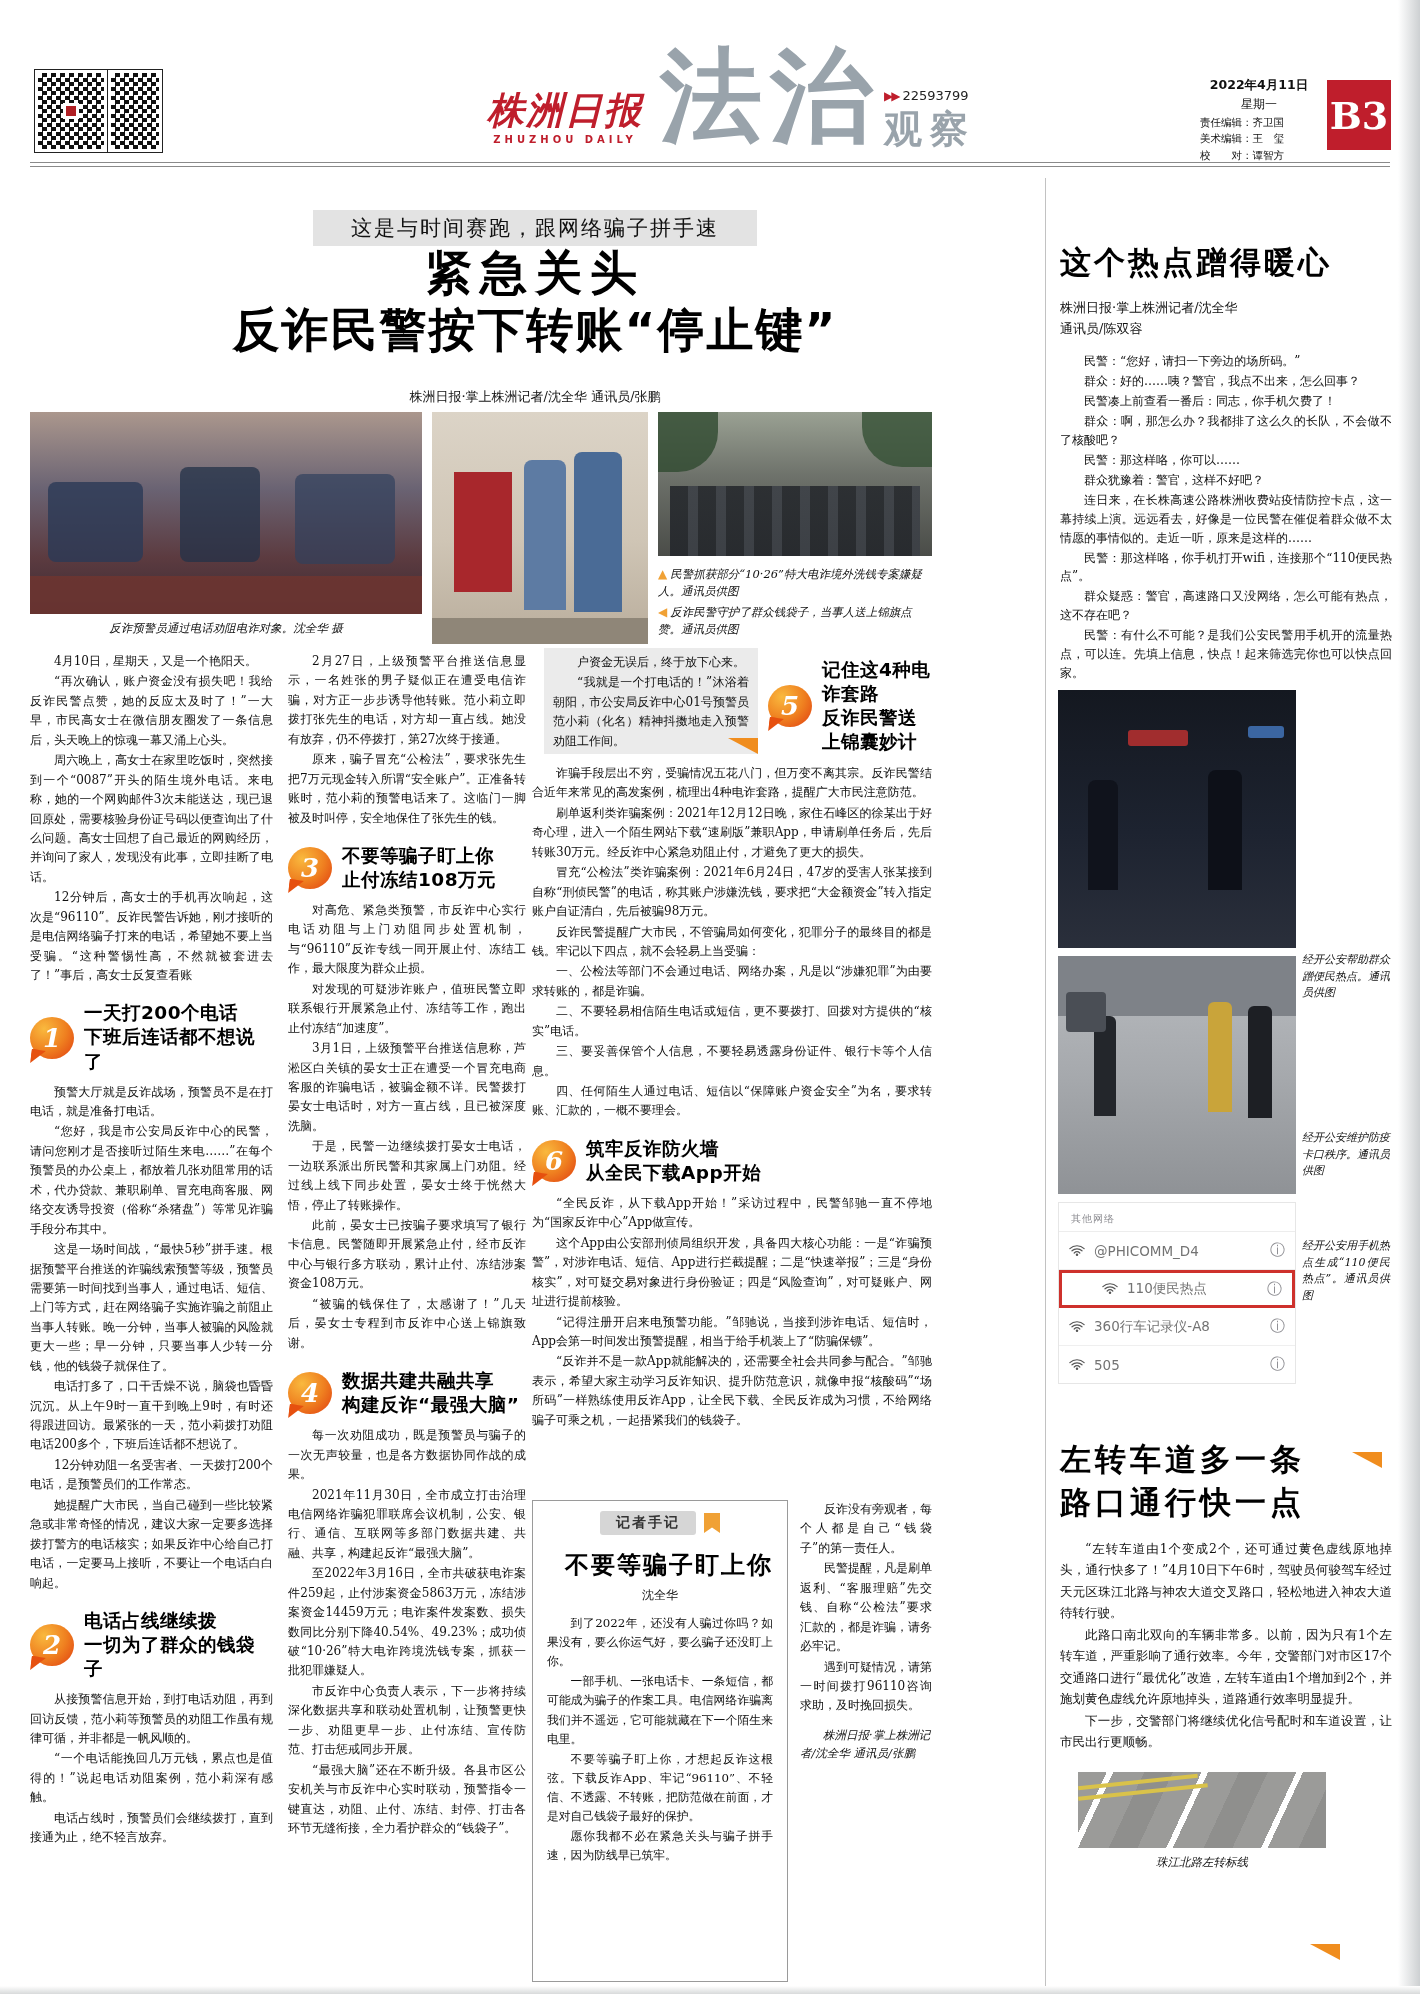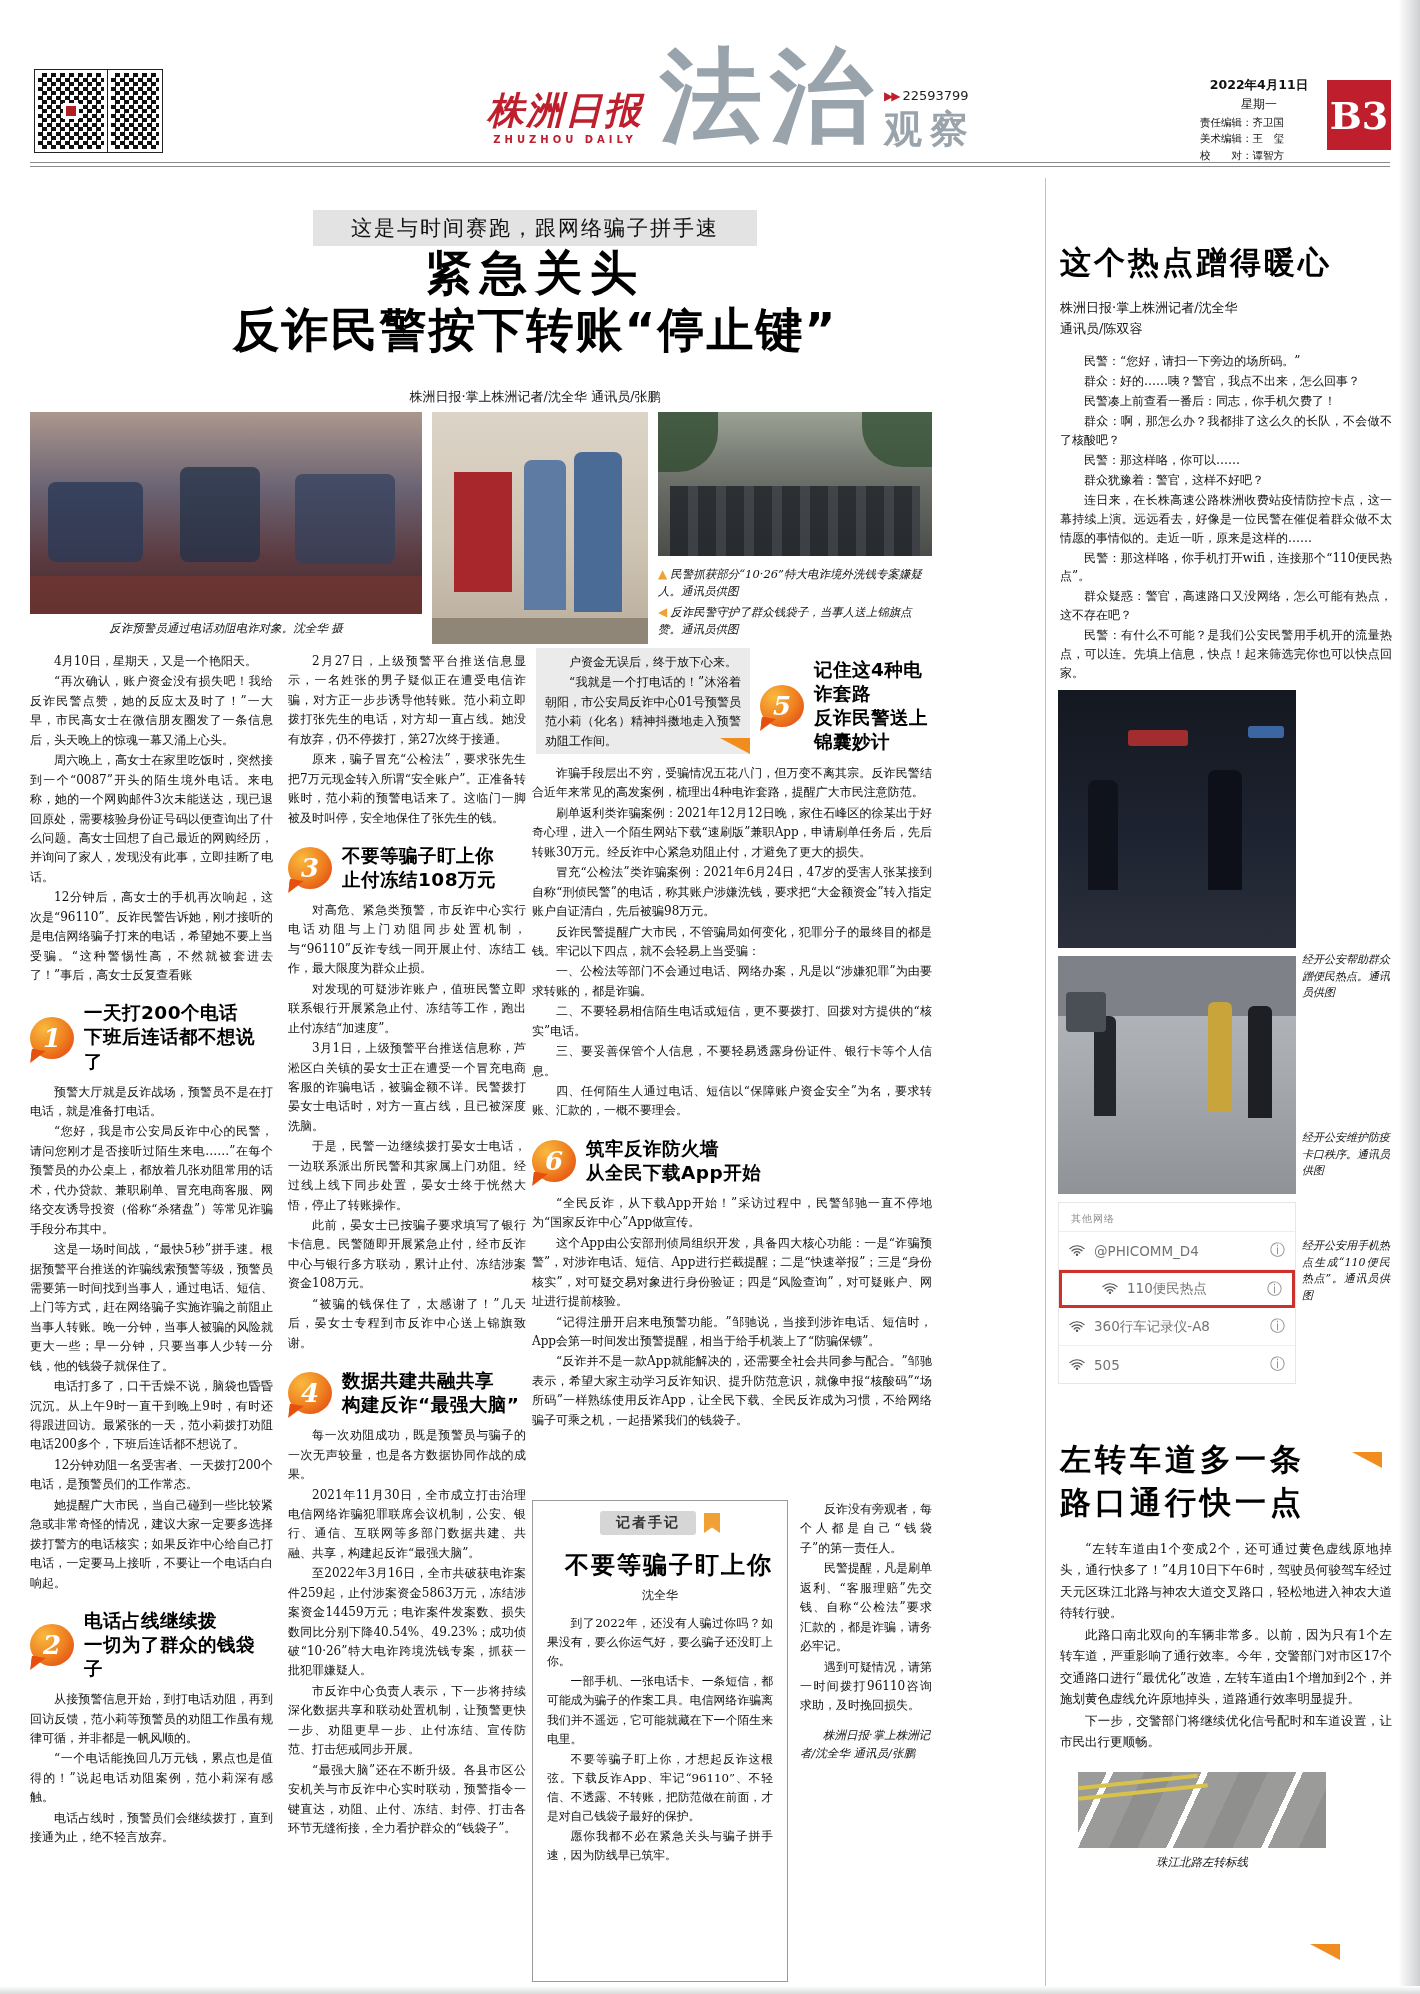--- a/index.html
+++ b/index.html
@@ -39,21 +39,21 @@
       margin:0 0 1px;text-indent:2em;text-align:justify;font-size:12px;line-height:1.62;color:#101010;}
   .sechead{display:flex;align-items:center;gap:10px;margin:16px 0 9px;}
   .bubble{position:relative;flex:0 0 auto;width:44px;height:42px;border-radius:50%;
           background:radial-gradient(circle at 32% 28%, #f9b93e, #ef8020 52%, #e03c10);}
   .bubble::after{content:"";position:absolute;left:1px;bottom:-5px;border:7px solid transparent;
           border-top-color:#e6500f;border-left-color:#e6500f;transform:rotate(8deg);}
   .bubble span{position:absolute;inset:0;display:flex;align-items:center;justify-content:center;
           color:#fff;font-style:italic;font-weight:bold;font-size:26px;font-family:"DejaVu Serif",serif;}
   .sechead .tt{font-size:18.5px;font-weight:900;line-height:1.3;color:#000;letter-spacing:0.5px;}
   
-  .introbox{position:relative;float:left;width:196px;height:96px;background:#ebebeb;padding:5px 9px;margin:0 10px 10px 4px;overflow:hidden;}
+  .introbox{position:relative;float:left;width:196px;height:96px;background:#ebebeb;padding:5px 9px;margin:0 10px 10px 12px;overflow:hidden;}
   .introbox::after{content:"";position:absolute;}
   .fold{width:0;height:0;border-left:30px solid transparent;border-top:16px solid #f08d1e;}
   
   .notebox{border:1px solid #9a9a9a;padding:12px 14px;box-sizing:border-box;}
   .notebox-tag{display:flex;align-items:center;justify-content:center;gap:8px;margin-top:-2px;}
   .notebox-tag .pill{background:#d6d6d6;color:#333;font-size:14px;font-weight:bold;padding:3px 16px;border-radius:3px;letter-spacing:2px;}
   .ribbon{width:16px;height:20px;background:#f0a135;clip-path:polygon(0 0,100% 0,100% 100%,50% 72%,0 100%);}
   .notebox-title{text-align:right;font-size:24px;font-weight:bold;letter-spacing:2px;margin:14px 0 6px;color:#000;}
   .notebox-author{text-align:center;font-size:12px;margin-bottom:10px;}
   .notebox-body p{font-size:11.8px;}

